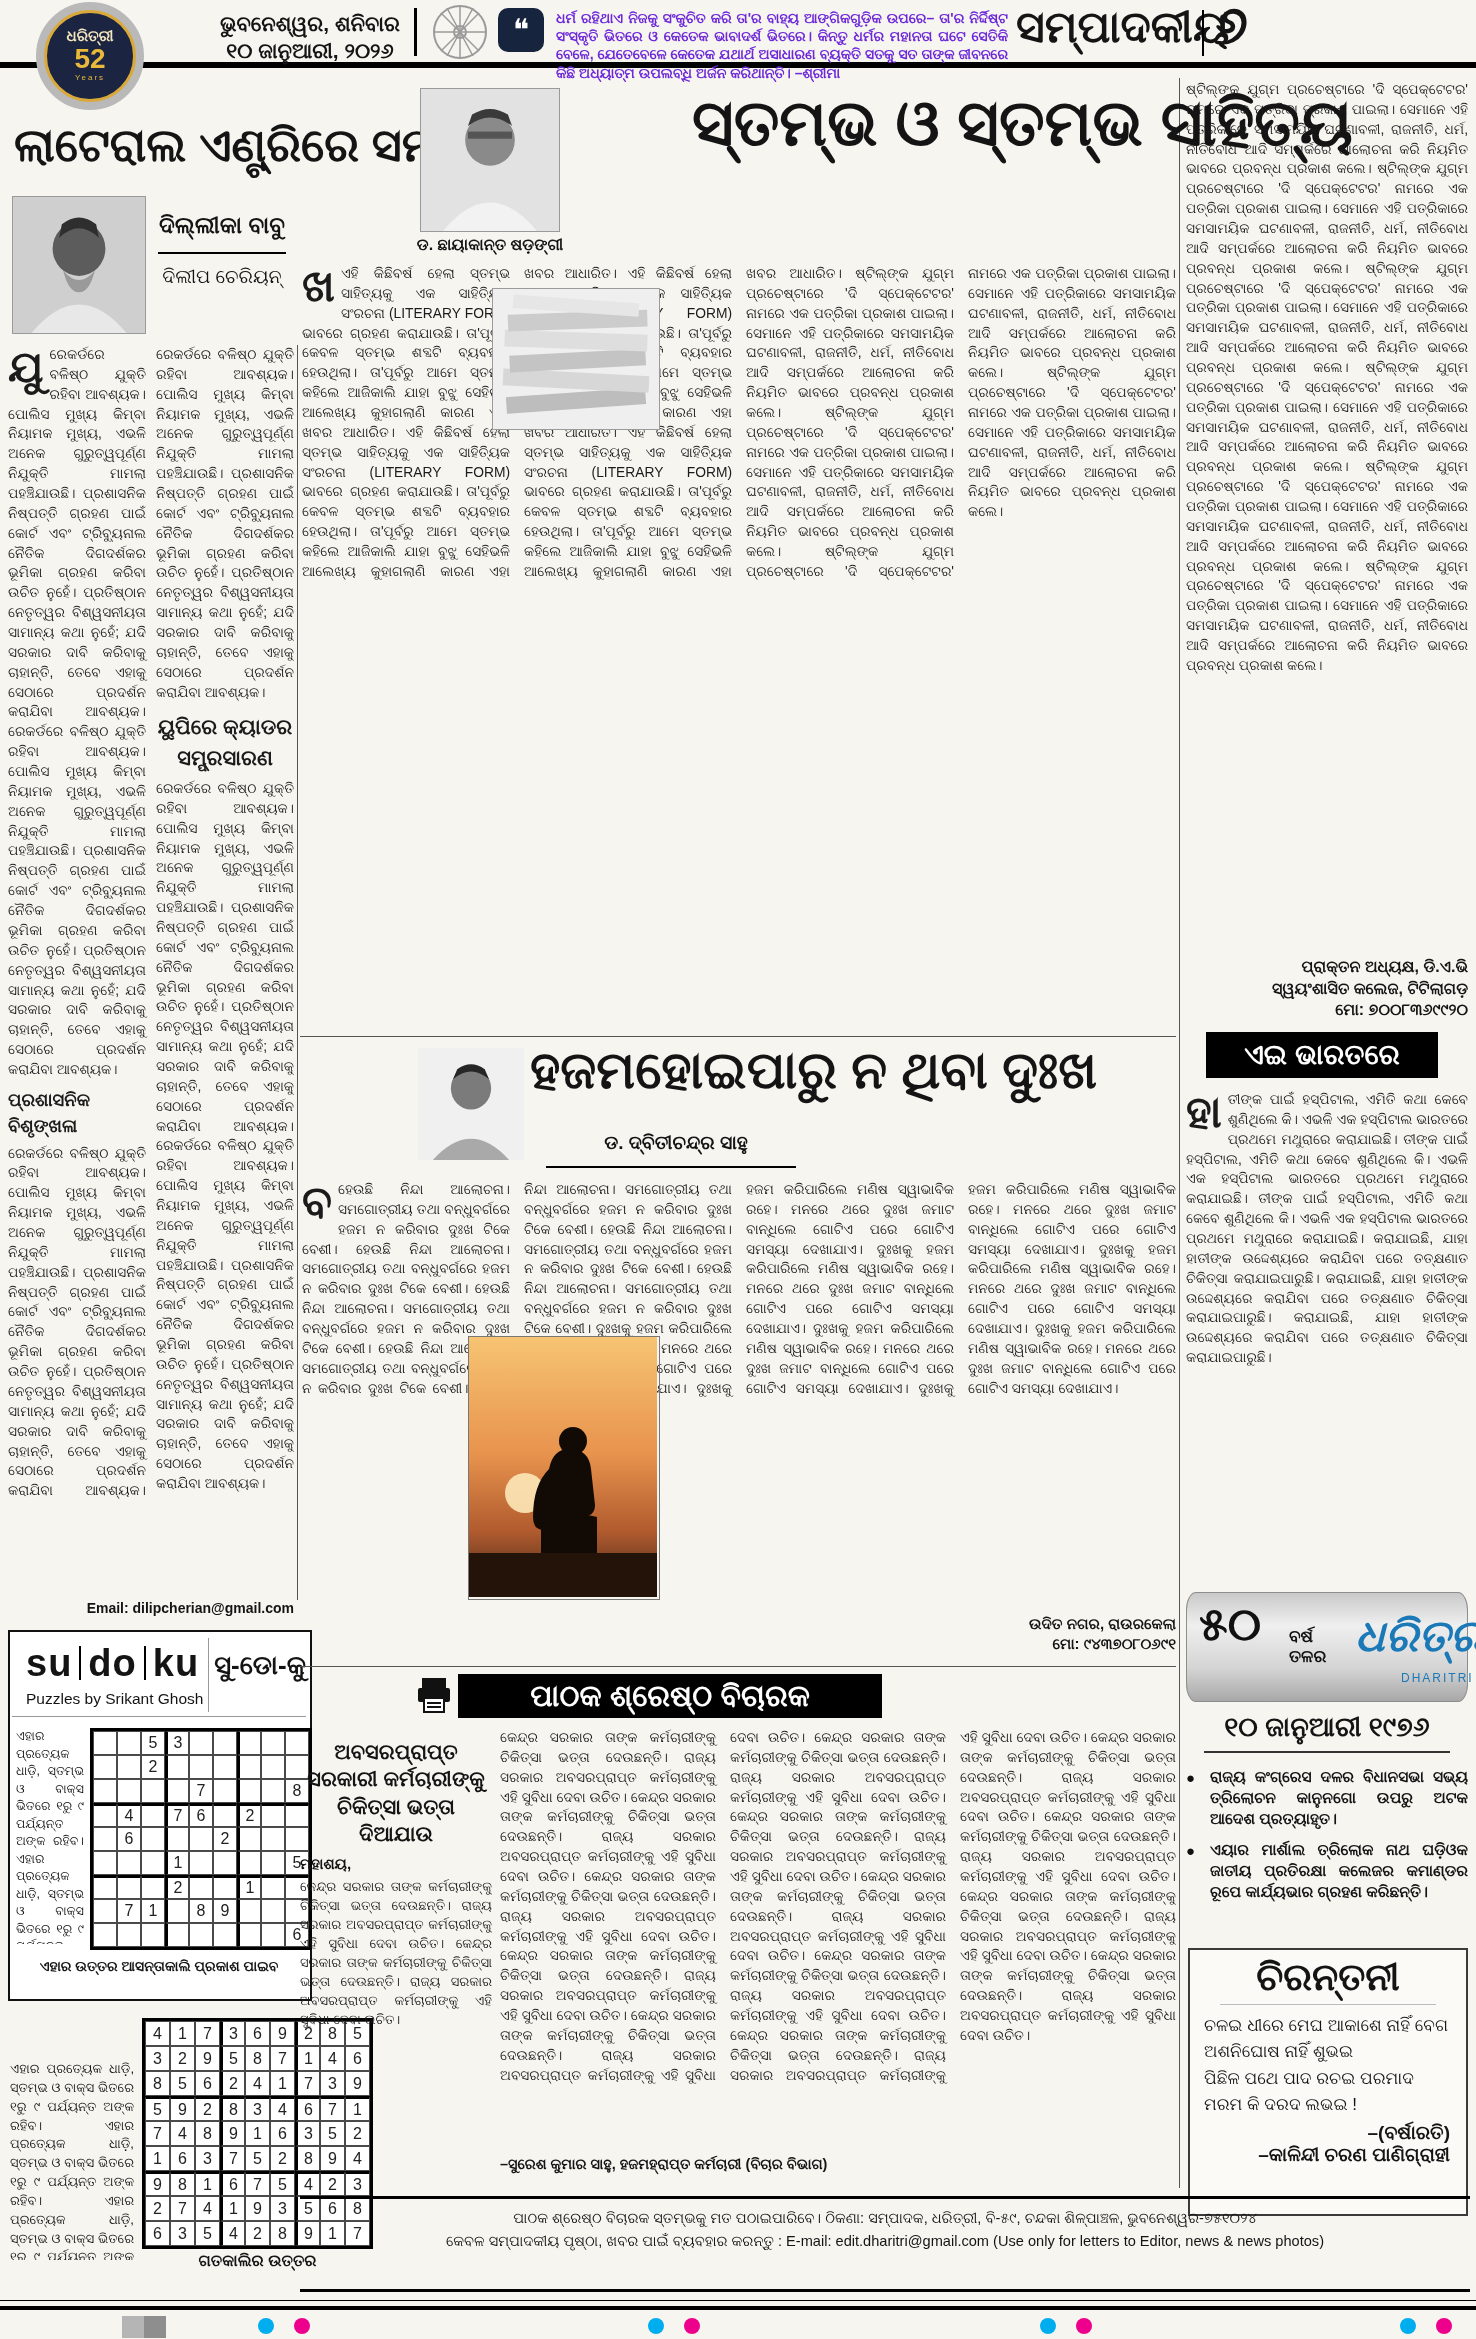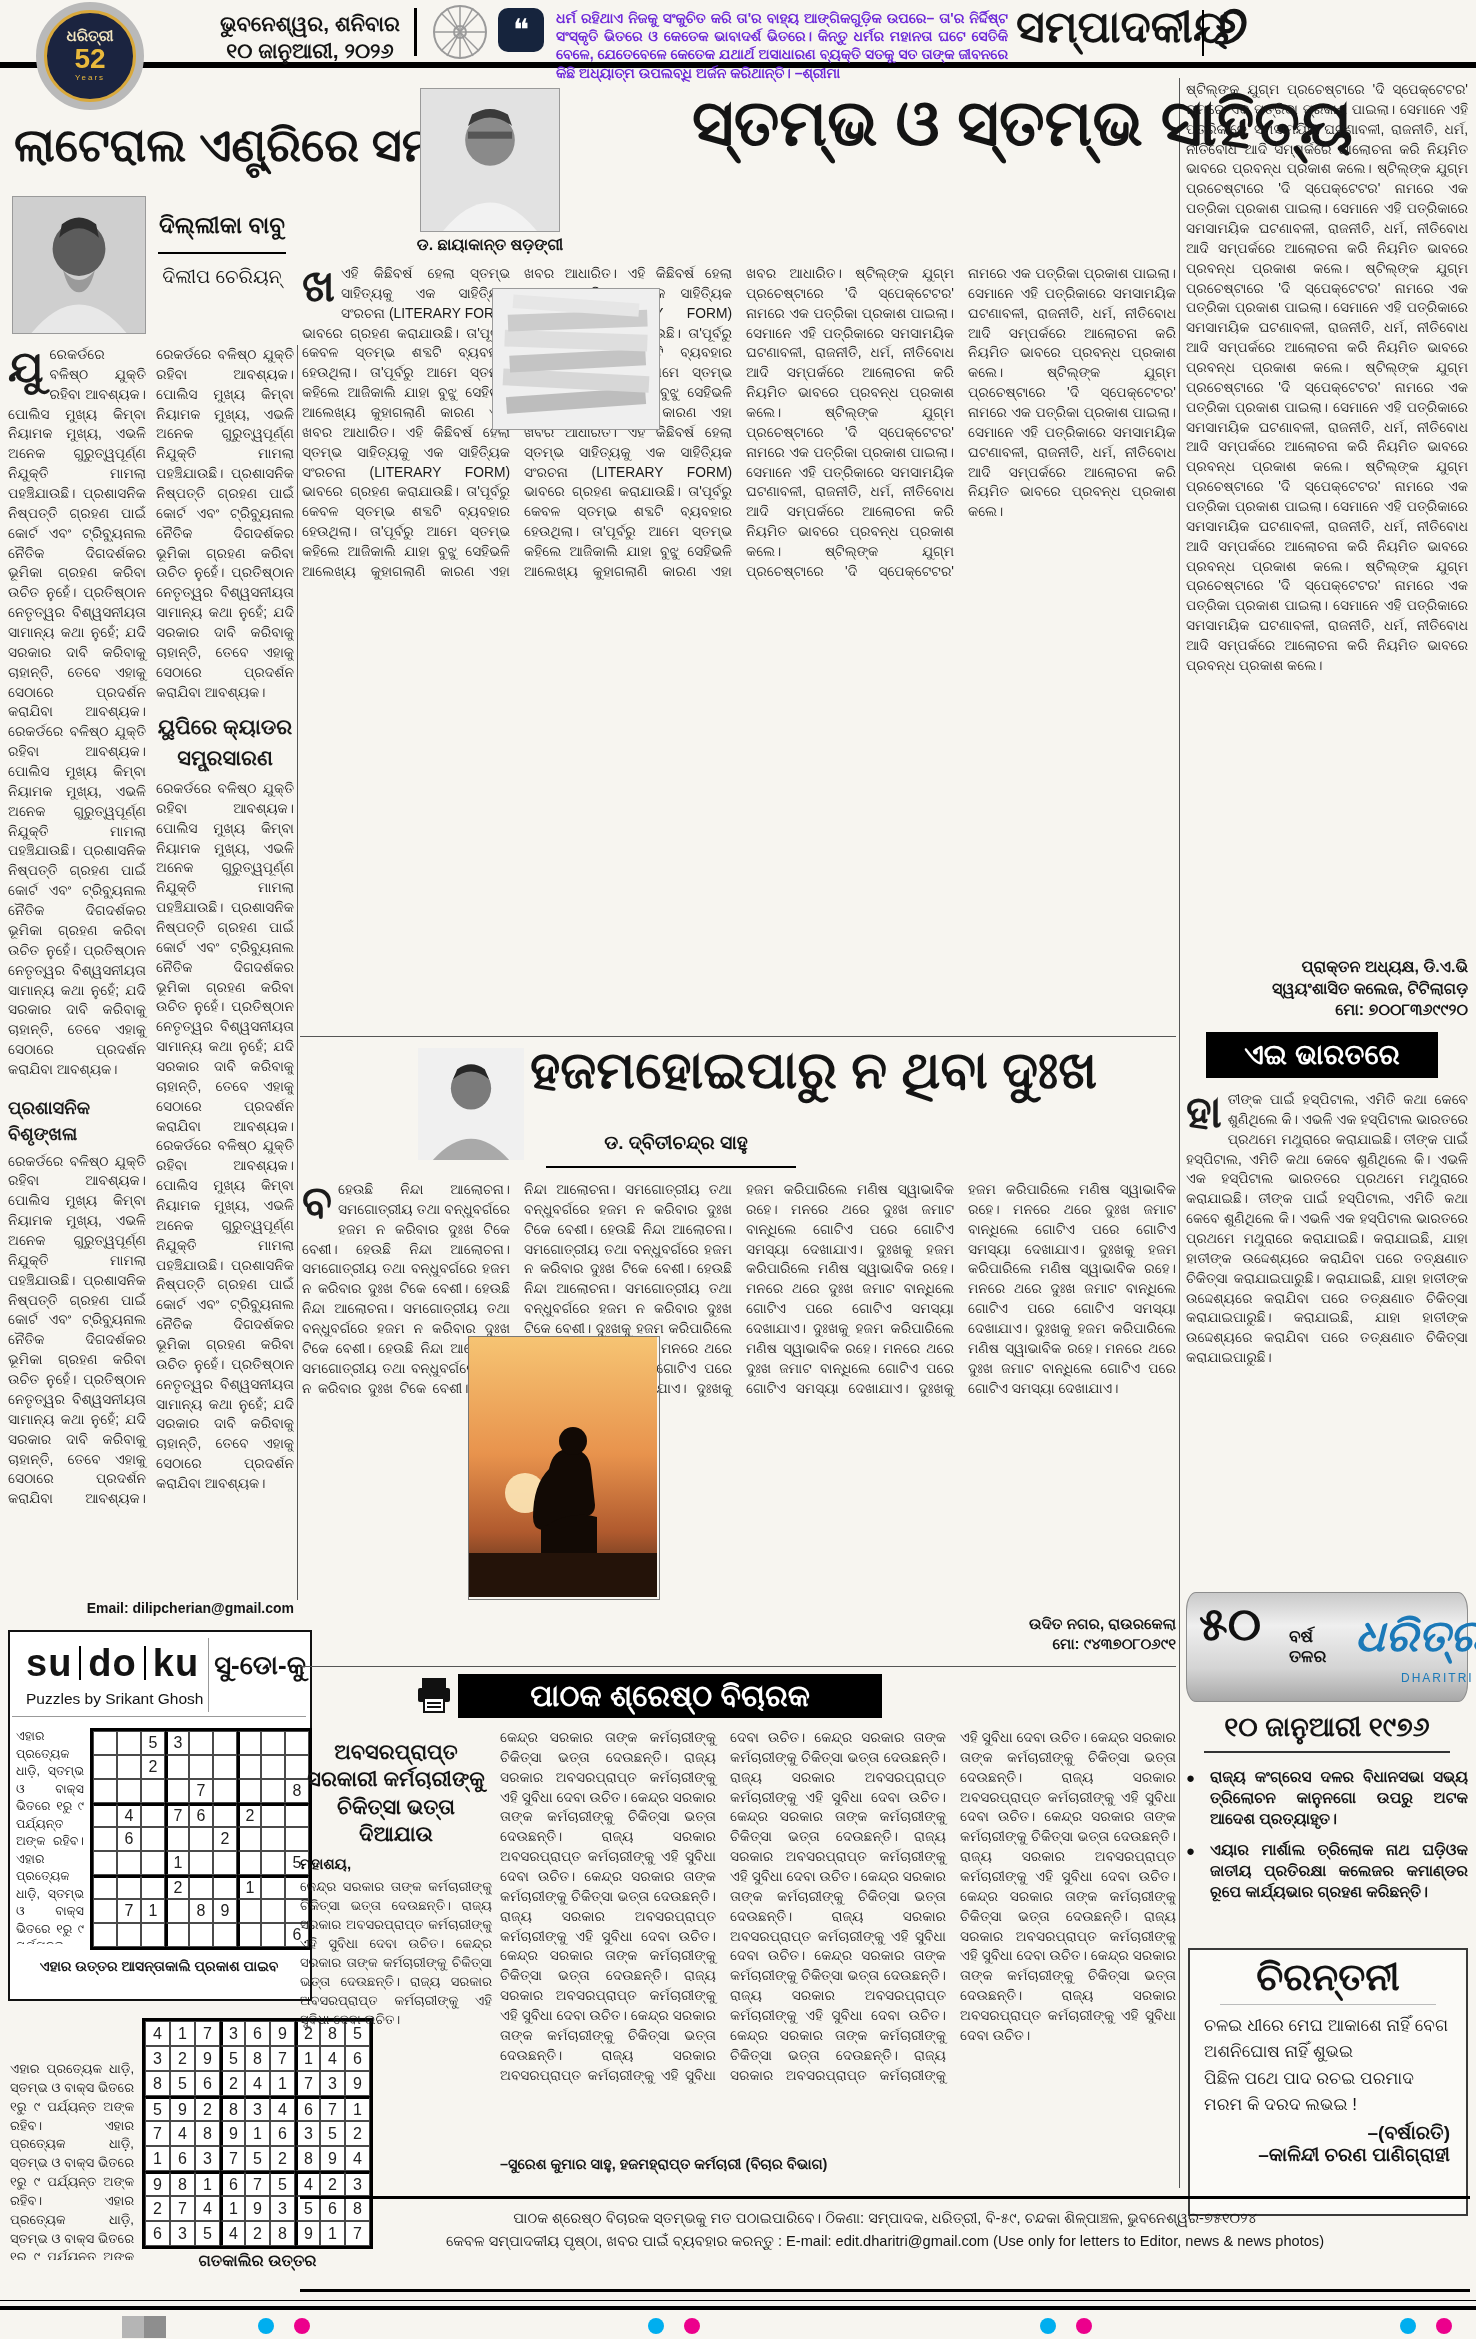--- a/index.html
+++ b/index.html
@@ -12,21 +12,21 @@
   .justify{text-align:justify;}
   .nowrap{white-space:nowrap;}
   .clip{overflow:hidden;}
   .rule{background:#000;}
   .hairline{background:#555;}
   .body-txt{font-size:13.8px;line-height:1.44;text-align:justify;color:#1b1b1b;}
   .cols2{column-count:2;column-gap:10px;}
   .cols3{column-count:3;column-gap:14px;}
   .cols4{column-count:4;column-gap:14px;}
   .dropcap{float:left;font-size:44px;line-height:.9;font-weight:bold;padding:2px 6px 0 0;}
-  .subhead{font-weight:bold;font-size:18px;margin:16px 0 4px 0;}
+  .subhead{font-weight:bold;font-size:18px;margin:8px 0 4px 0;}
   .subhead-c{font-weight:bold;font-size:21px;text-align:center;margin:10px 0 6px 0;}
   .sig{font-weight:bold;font-size:16px;line-height:1.35;text-align:right;}
   
   .badge-ring{width:108px;height:108px;border-radius:50%;border:10px solid #b9b9b9;background:#fff;box-sizing:border-box;}
   .badge-core{width:92px;height:92px;border-radius:50%;background:#1b2440;border:3px solid #d9a93c;
               box-sizing:border-box;text-align:center;color:#fff;}
   .quote-ico{width:46px;height:44px;background:#16243d;border-radius:10px;color:#fff;
              font-size:30px;line-height:44px;text-align:center;}
   
   .ph{background:#d8d8d8;border:1px solid #9a9a9a;box-sizing:border-box;}

